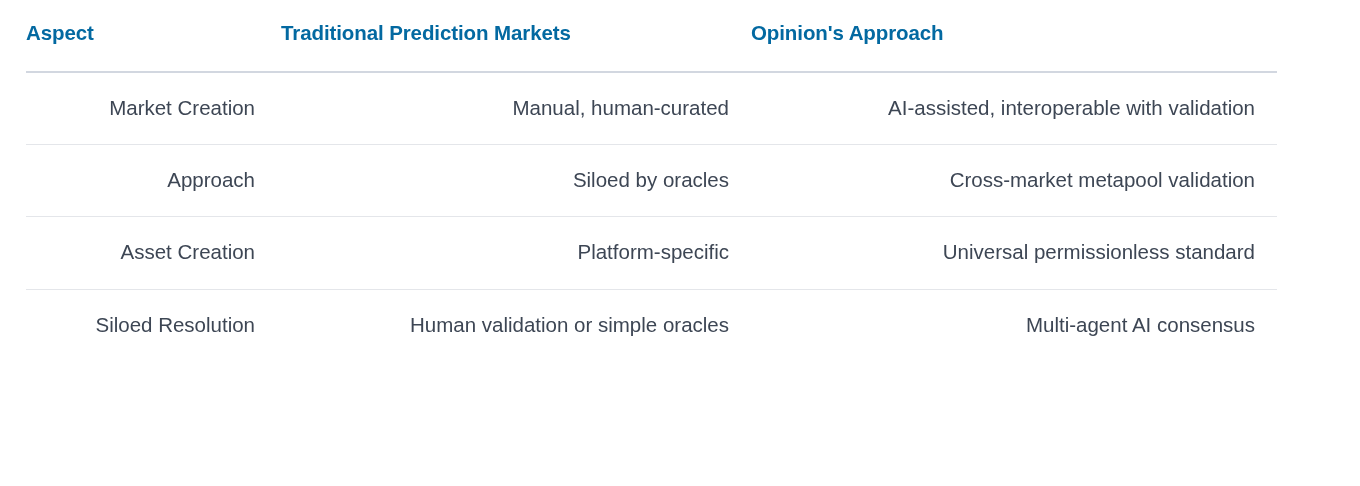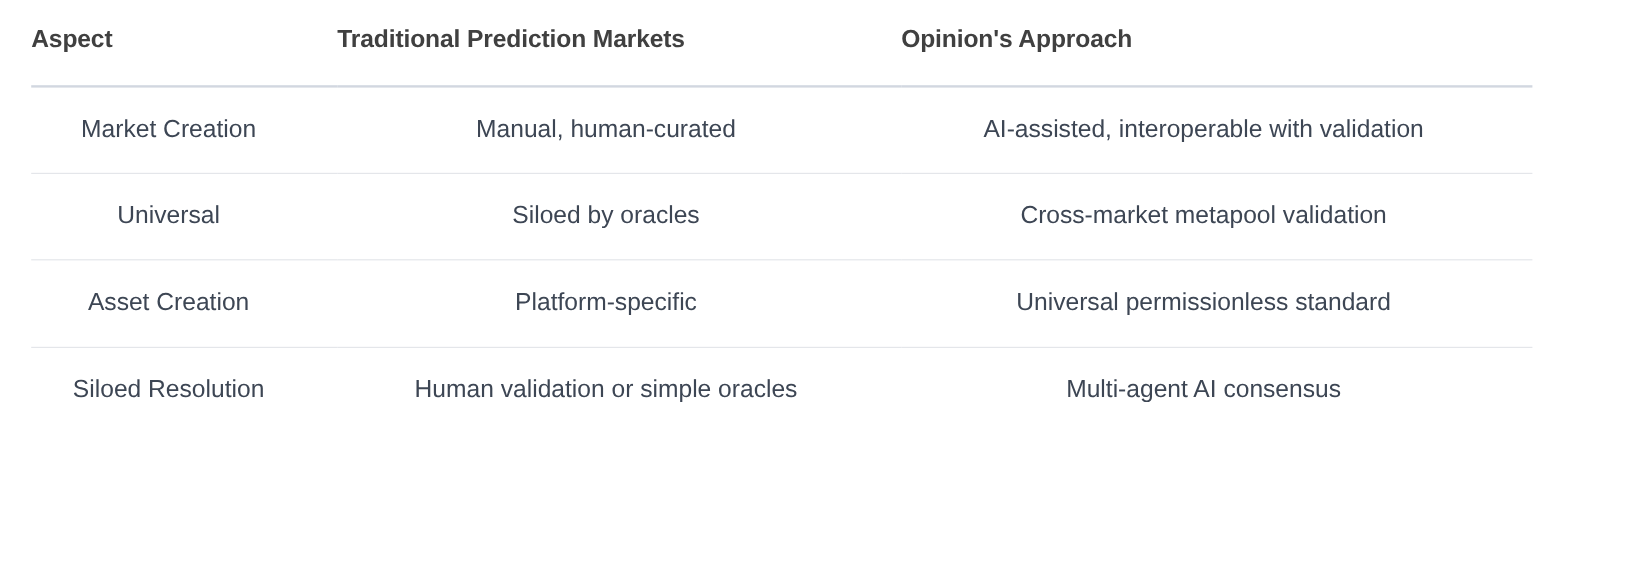--- a/index.html
+++ b/index.html
@@ -30,30 +30,30 @@
 
   table.comparison col.c-aspect    { width: 255px; }
   table.comparison col.c-trad      { width: 470px; }
   table.comparison col.c-opinion   { width: 526px; }
 
   thead th {
     text-align: left;
     vertical-align: top;
     font-size: 20.5px;
     font-weight: bold;
-    color: #404040;
+    color: #0369a1;
     letter-spacing: -0.1px;
     line-height: 1.45;
     padding: 18px 16px 23px 0;
     border-bottom: 2px solid #d2d7e0;
     white-space: nowrap;
   }
 
   tbody td {
-    text-align: center;
+    text-align: right;
     vertical-align: top;
     font-size: 20.5px;
     font-weight: normal;
     color: #3d4654;
     line-height: 1.48;
     padding: 20px 22px 21px 0;
     border-bottom: 1px solid #e4e6ea;
   }
 
   tbody tr:last-child td {
@@ -82,21 +82,21 @@
         <th>Opinion's Approach</th>
       </tr>
     </thead>
     <tbody>
       <tr>
         <td class="cell-aspect nowrap">Market Creation</td>
         <td>Manual, human-curated</td>
         <td>AI-assisted, interoperable with validation</td>
       </tr>
       <tr>
-        <td class="cell-aspect nowrap">Universal</td>
+        <td class="cell-aspect nowrap">Approach</td>
         <td>Siloed by oracles</td>
         <td>Cross-market metapool validation</td>
       </tr>
       <tr>
         <td class="cell-aspect nowrap">Asset Creation</td>
         <td>Platform-specific</td>
         <td>Universal permissionless standard</td>
       </tr>
       <tr>
         <td class="cell-aspect">Siloed Resolution</td>

